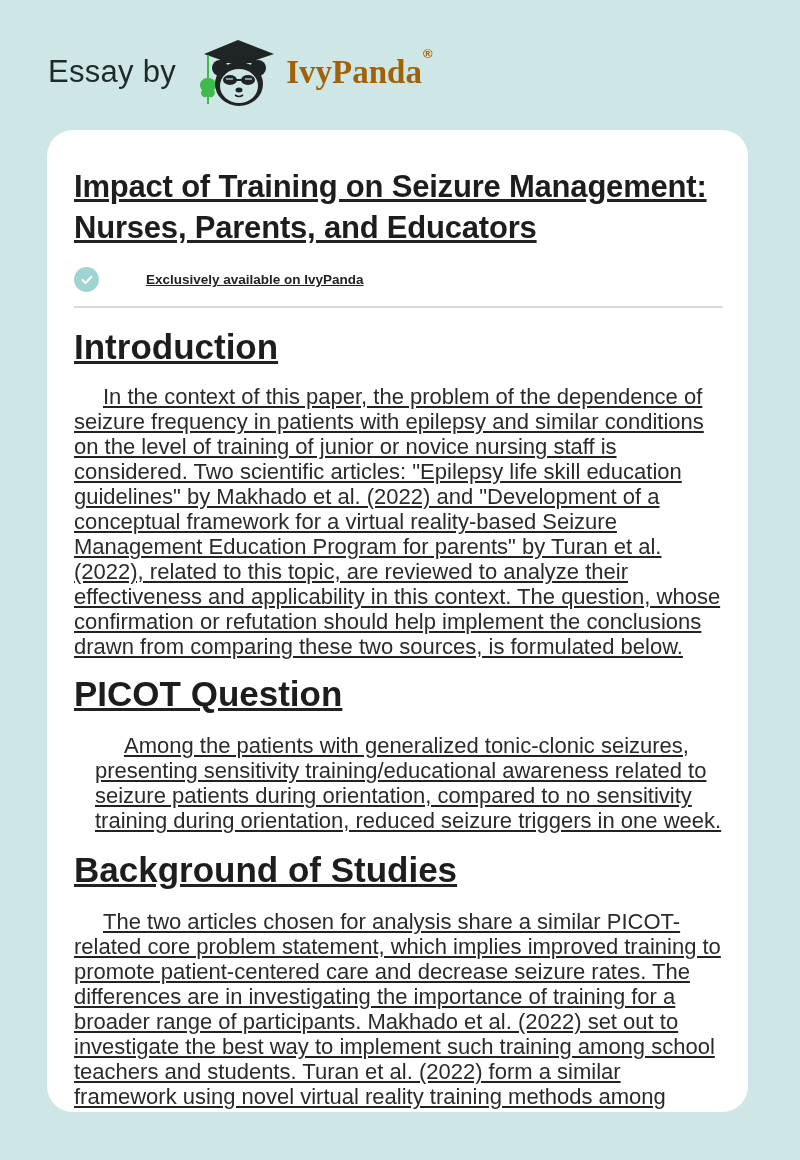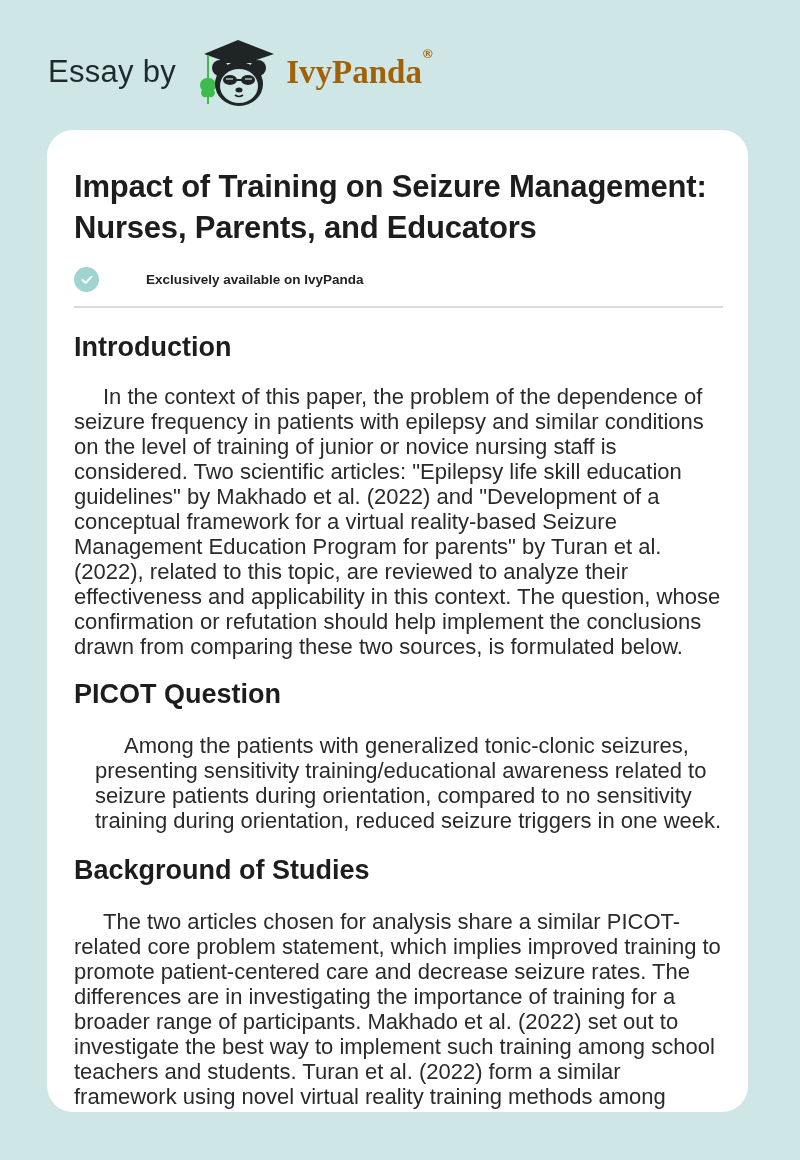--- a/index.html
+++ b/index.html
@@ -50,21 +50,21 @@
   .card {
     position: absolute;
     left: 47px;
     top: 130px;
     width: 701px;
     height: 982px;
     background: #ffffff;
     border-radius: 26px;
     overflow: hidden;
   }
-  .card-inner { padding: 36px 26px 0 27px; }
+  .card-inner { padding: 36px 26px 0 27px; text-decoration: underline; }
 
   .title {
     font-family: "Liberation Sans", sans-serif;
     font-weight: bold;
     font-size: 31px;
     line-height: 41px;
     color: #1d1d1d;
     letter-spacing: -0.2px;
   }
 
@@ -93,21 +93,21 @@
   .divider {
     height: 2px;
     background: #dadada;
     margin-top: 14px;
     width: 649px;
   }
 
   h2 {
     font-family: "Liberation Sans", sans-serif;
     font-weight: bold;
-    font-size: 27px;
+    font-size: 35px;
     color: #1d1d1d;
     line-height: 34px;
   }
   .h-intro { margin-top: 22px; }
   .h-picot { margin-top: 18px; }
   .h-bg { margin-top: 20px; }
 
   p.body {
     font-size: 22px;
     line-height: 25px;

